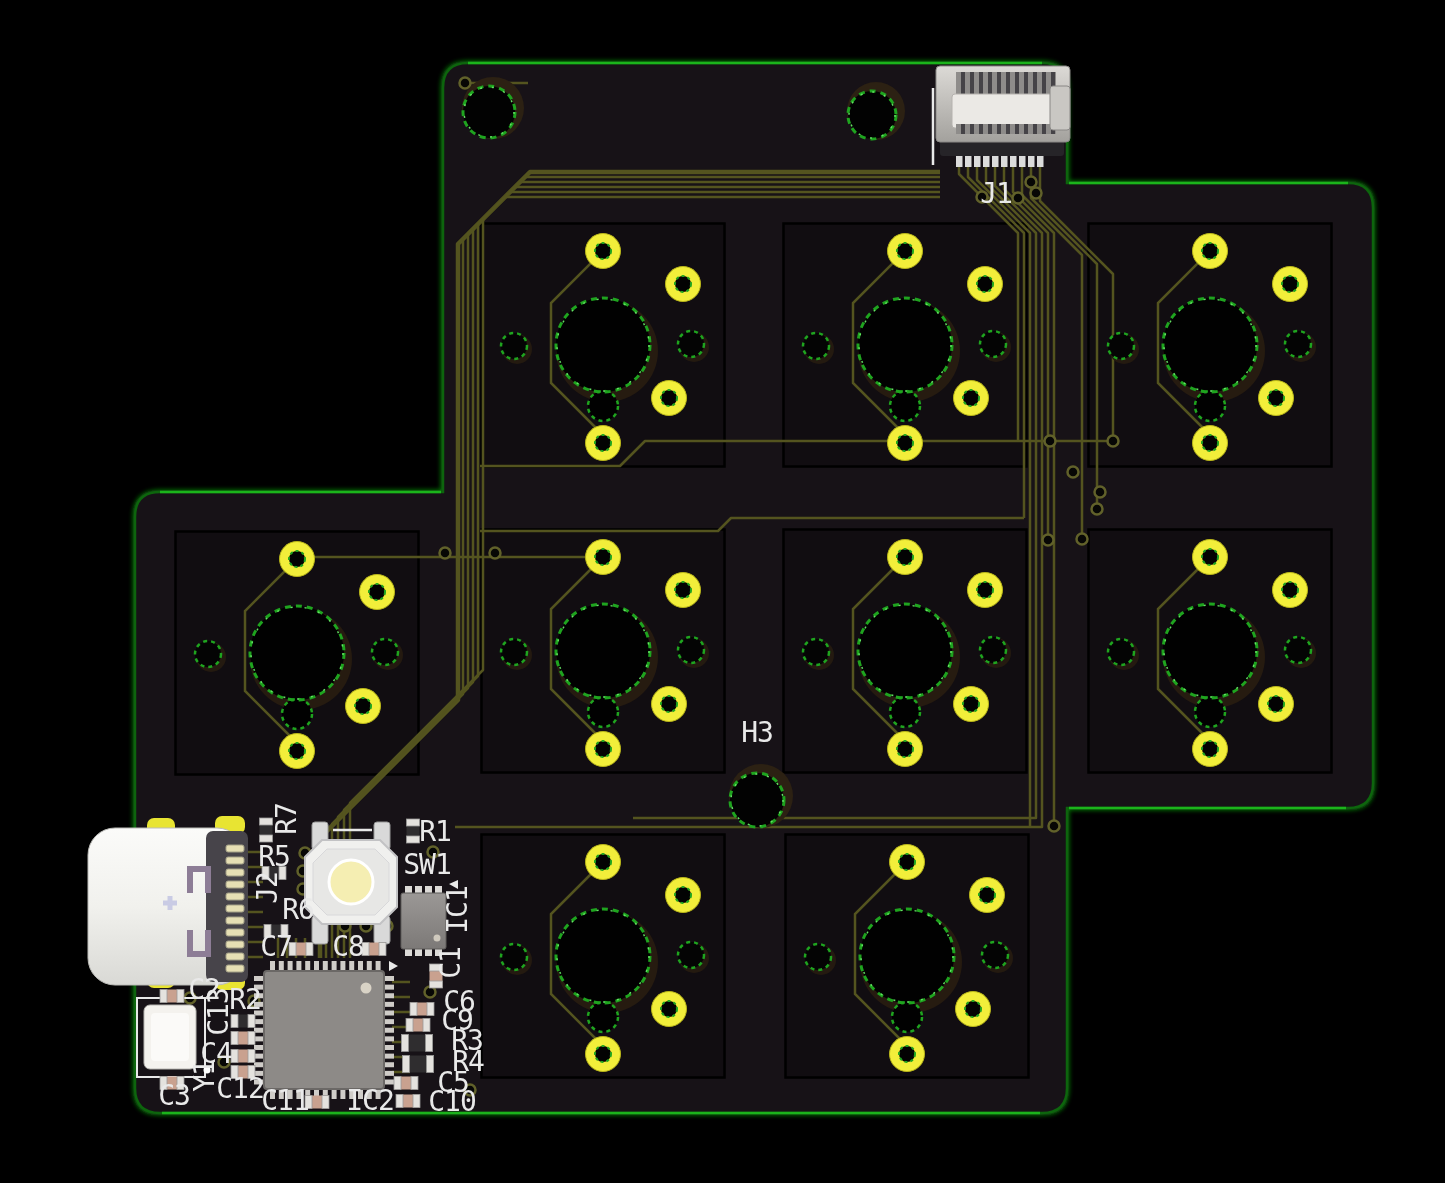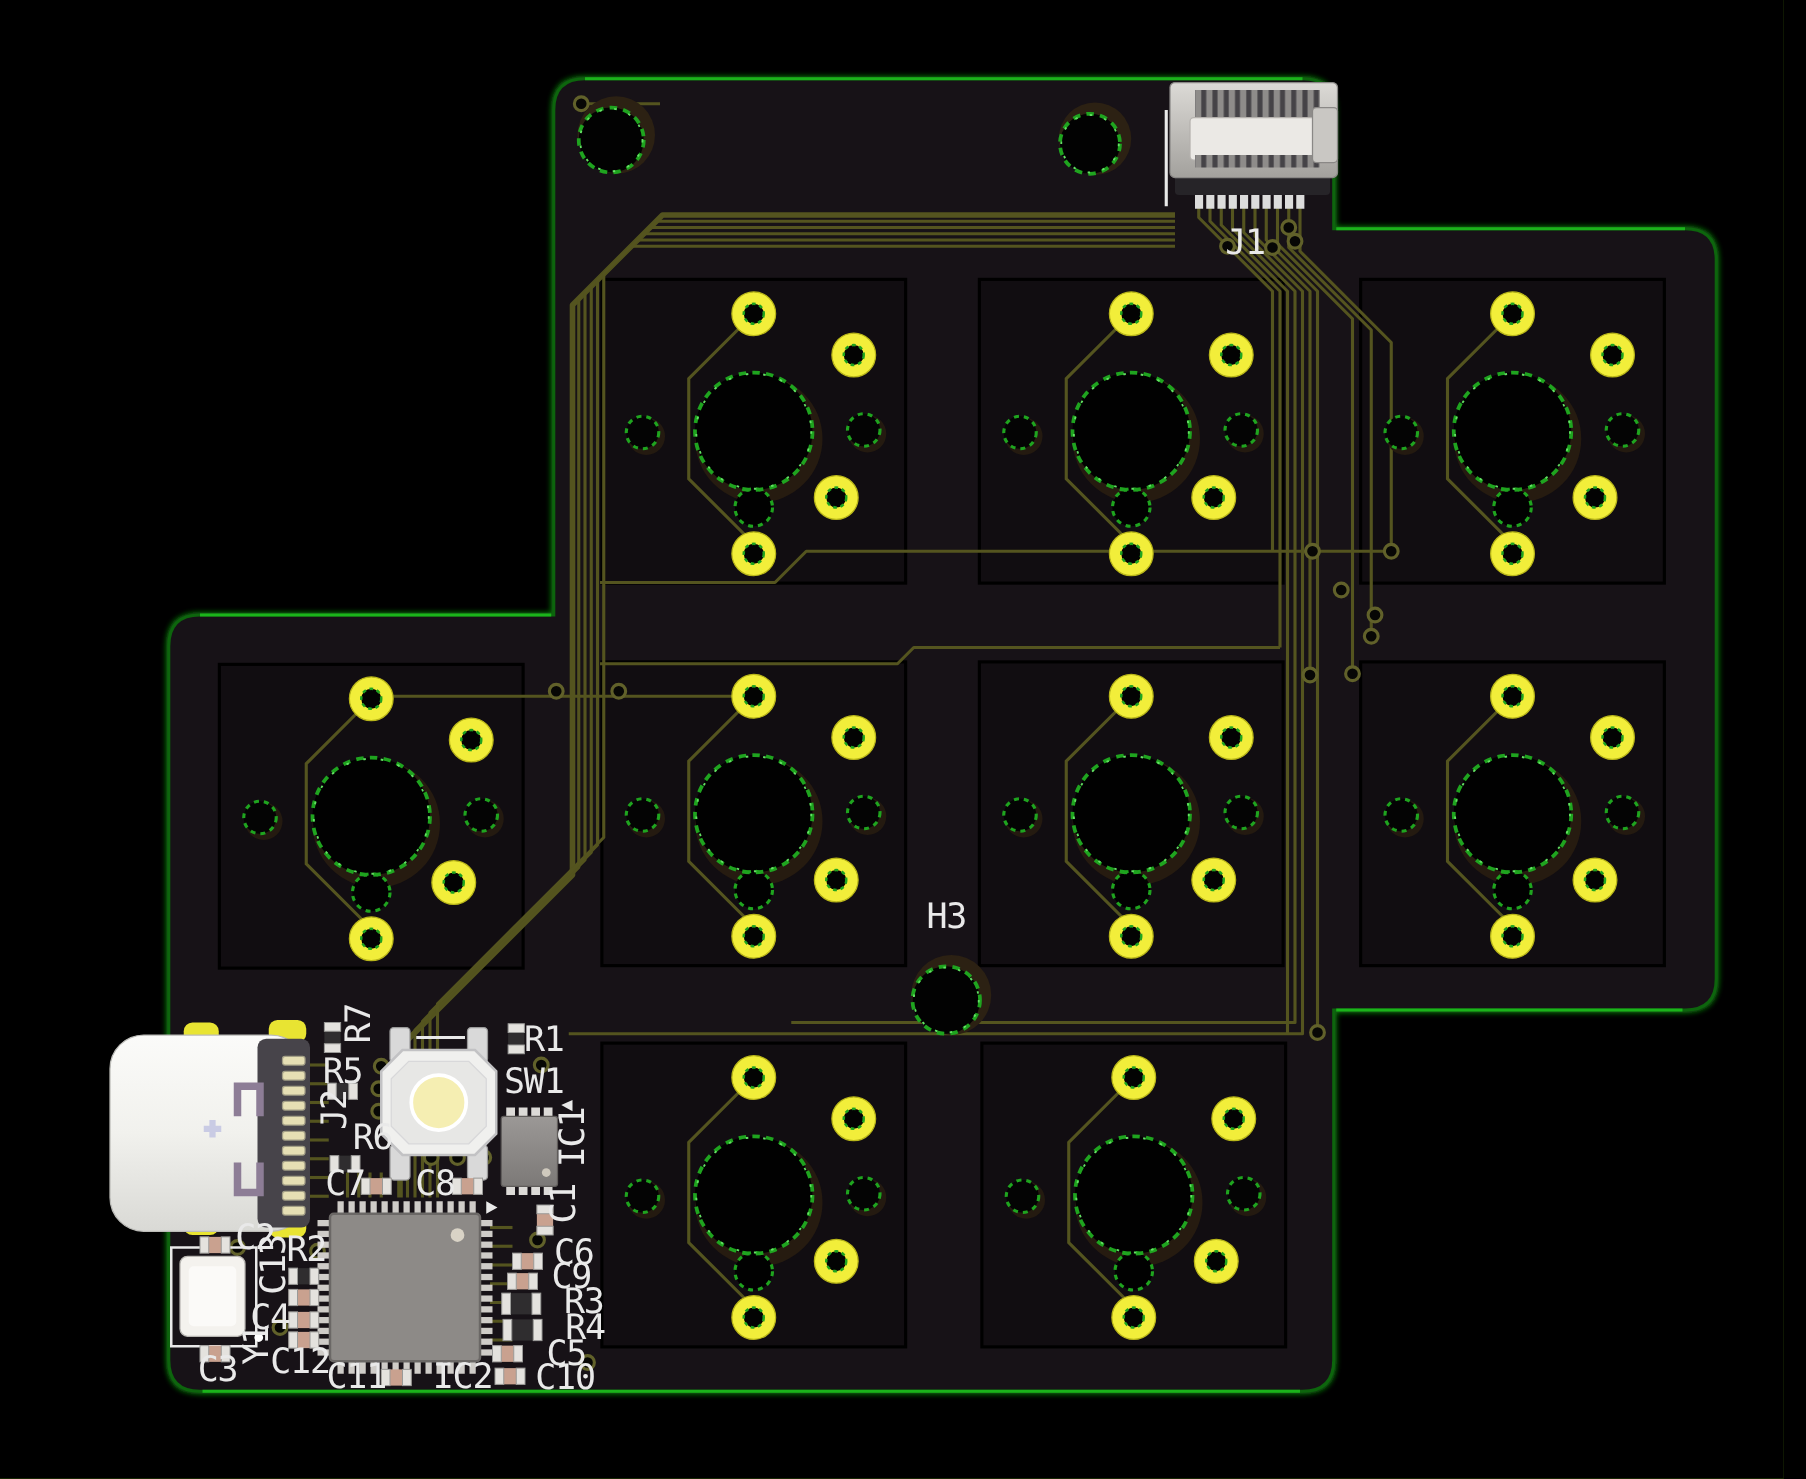--- a/index.html
+++ b/index.html
@@ -1,16 +1,16 @@
 <!DOCTYPE html>
 <html><head>
 <meta charset="utf-8">
 <style>
   html,body{margin:0;padding:0;background:#000;}
-  #stage{position:relative;width:1427px;height:1183px;background:#4d7c0f;overflow:hidden;
+  #stage{position:relative;width:1427px;height:1183px;background:#f97316;overflow:hidden;
          font-family:"DejaVu Sans Mono", monospace;}
   svg{display:block}
   text.silk{fill:#e9e9e9;font-family:"DejaVu Sans Mono",monospace;font-size:28px;letter-spacing:-1px;}
 </style>
 </head>
 <body>
 
 <div id="stage">
 <svg id="pcb" width="1445" height="1183" viewBox="0 0 1445 1183">
   <defs>

